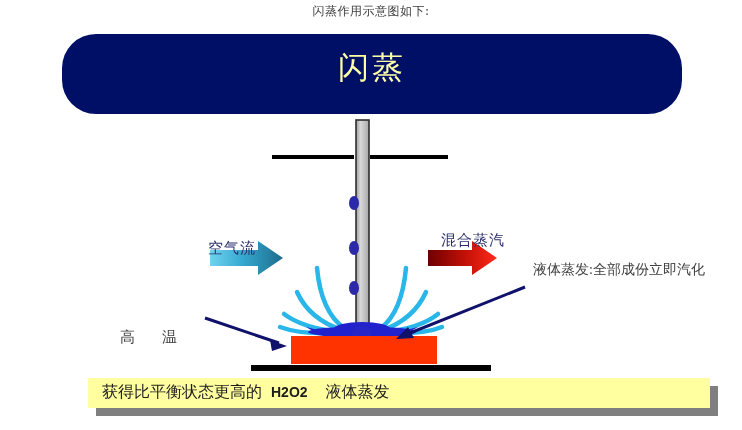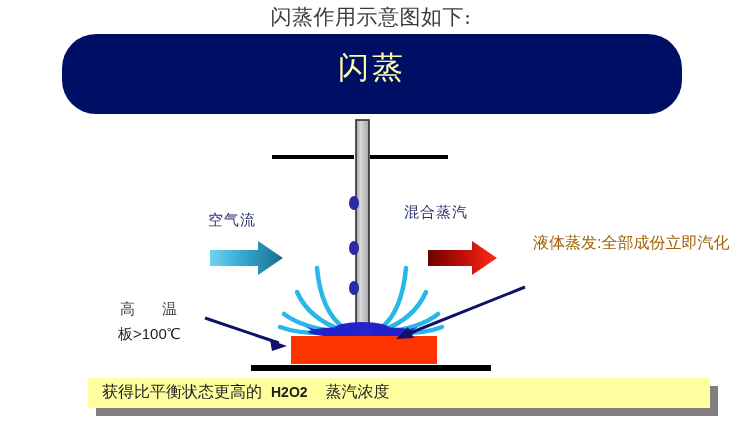--- a/index.html
+++ b/index.html
@@ -20,21 +20,21 @@
   }
 
   
   .page-heading {
     position: absolute;
     left: 0;
     top: 3px;
     width: 742px;
     text-align: center;
     font-family: "DejaVu Serif", "Liberation Serif", serif;
-    font-size: 21px;
+    font-size: 12px;
     color: #3b3b3b;
     letter-spacing: 0.5px;
     white-space: nowrap;
   }
 
   
   .pill-banner {
     position: absolute;
     left: 62px;
     top: 34px;
@@ -64,41 +64,42 @@
     left: 0;
     top: 0;
     width: 742px;
     height: 430px;
     pointer-events: none;
   }
 
   
   .lbl {
     position: absolute;
-    font-family: Liberation Sans, sans-serif;
+    font-family: Liberation Serif, serif;
     color: #2b2f6b;
     white-space: nowrap;
+    margin-top: 28px;
   }
   .lbl-air {
     left: 208px;
     top: 211px;
     font-size: 15px;
     letter-spacing: 1px;
   }
   .lbl-mixed {
-    left: 404px;
+    left: 441px;
     top: 203px;
     font-size: 15px;
     letter-spacing: 1px;
   }
   .lbl-evap {
     left: 533px;
     top: 233px;
-    font-size: 16px;
-    color: #a16207;
+    font-size: 14px;
+    color: #404040;
   }
   .lbl-hot-1 {
     left: 120px;
     top: 300px;
     font-size: 15px;
     color: #404040;
     letter-spacing: 1px;
   }
   .lbl-hot-1 .gap {
     display: inline-block;
@@ -230,22 +231,21 @@
   <div class="lbl lbl-air">空气流</div>
 
   <div class="lbl lbl-mixed">混合蒸汽</div>
 
   <div class="lbl lbl-evap">液体蒸发:全部成份立即汽化</div>
 
   <div class="lbl lbl-hot-1">
     <span>高</span><span class="gap"></span><span>温</span>
   </div>
 
-  <div class="lbl lbl-hot-2">板&gt;100℃</div>
 
   <div class="summary-shadow"></div>
   <div class="summary-banner">
     <div class="summary-text">
-      <span>获得比平衡状态更高的</span><span class="sp"></span><span class="chem">H2O2</span><span class="sp"></span><span class="sp"></span><span>蒸汽浓度</span>
+      <span>获得比平衡状态更高的</span><span class="sp"></span><span class="chem">H2O2</span><span class="sp"></span><span class="sp"></span><span>液体蒸发</span>
     </div>
   </div>
 
 </div>
 
 </body></html>

